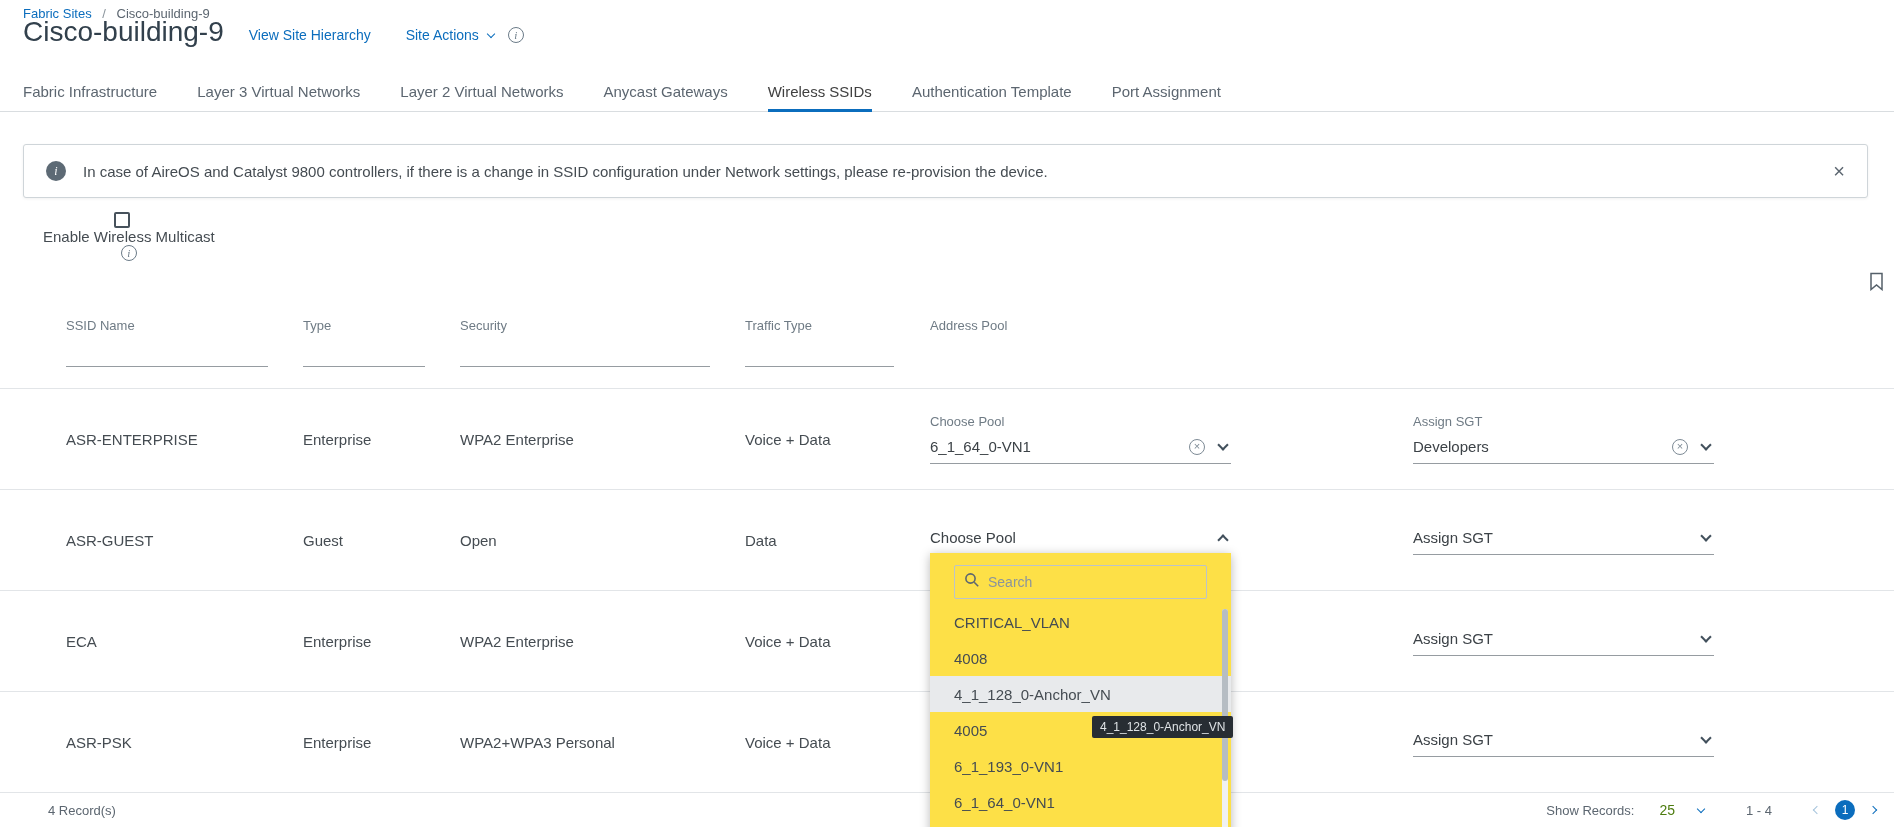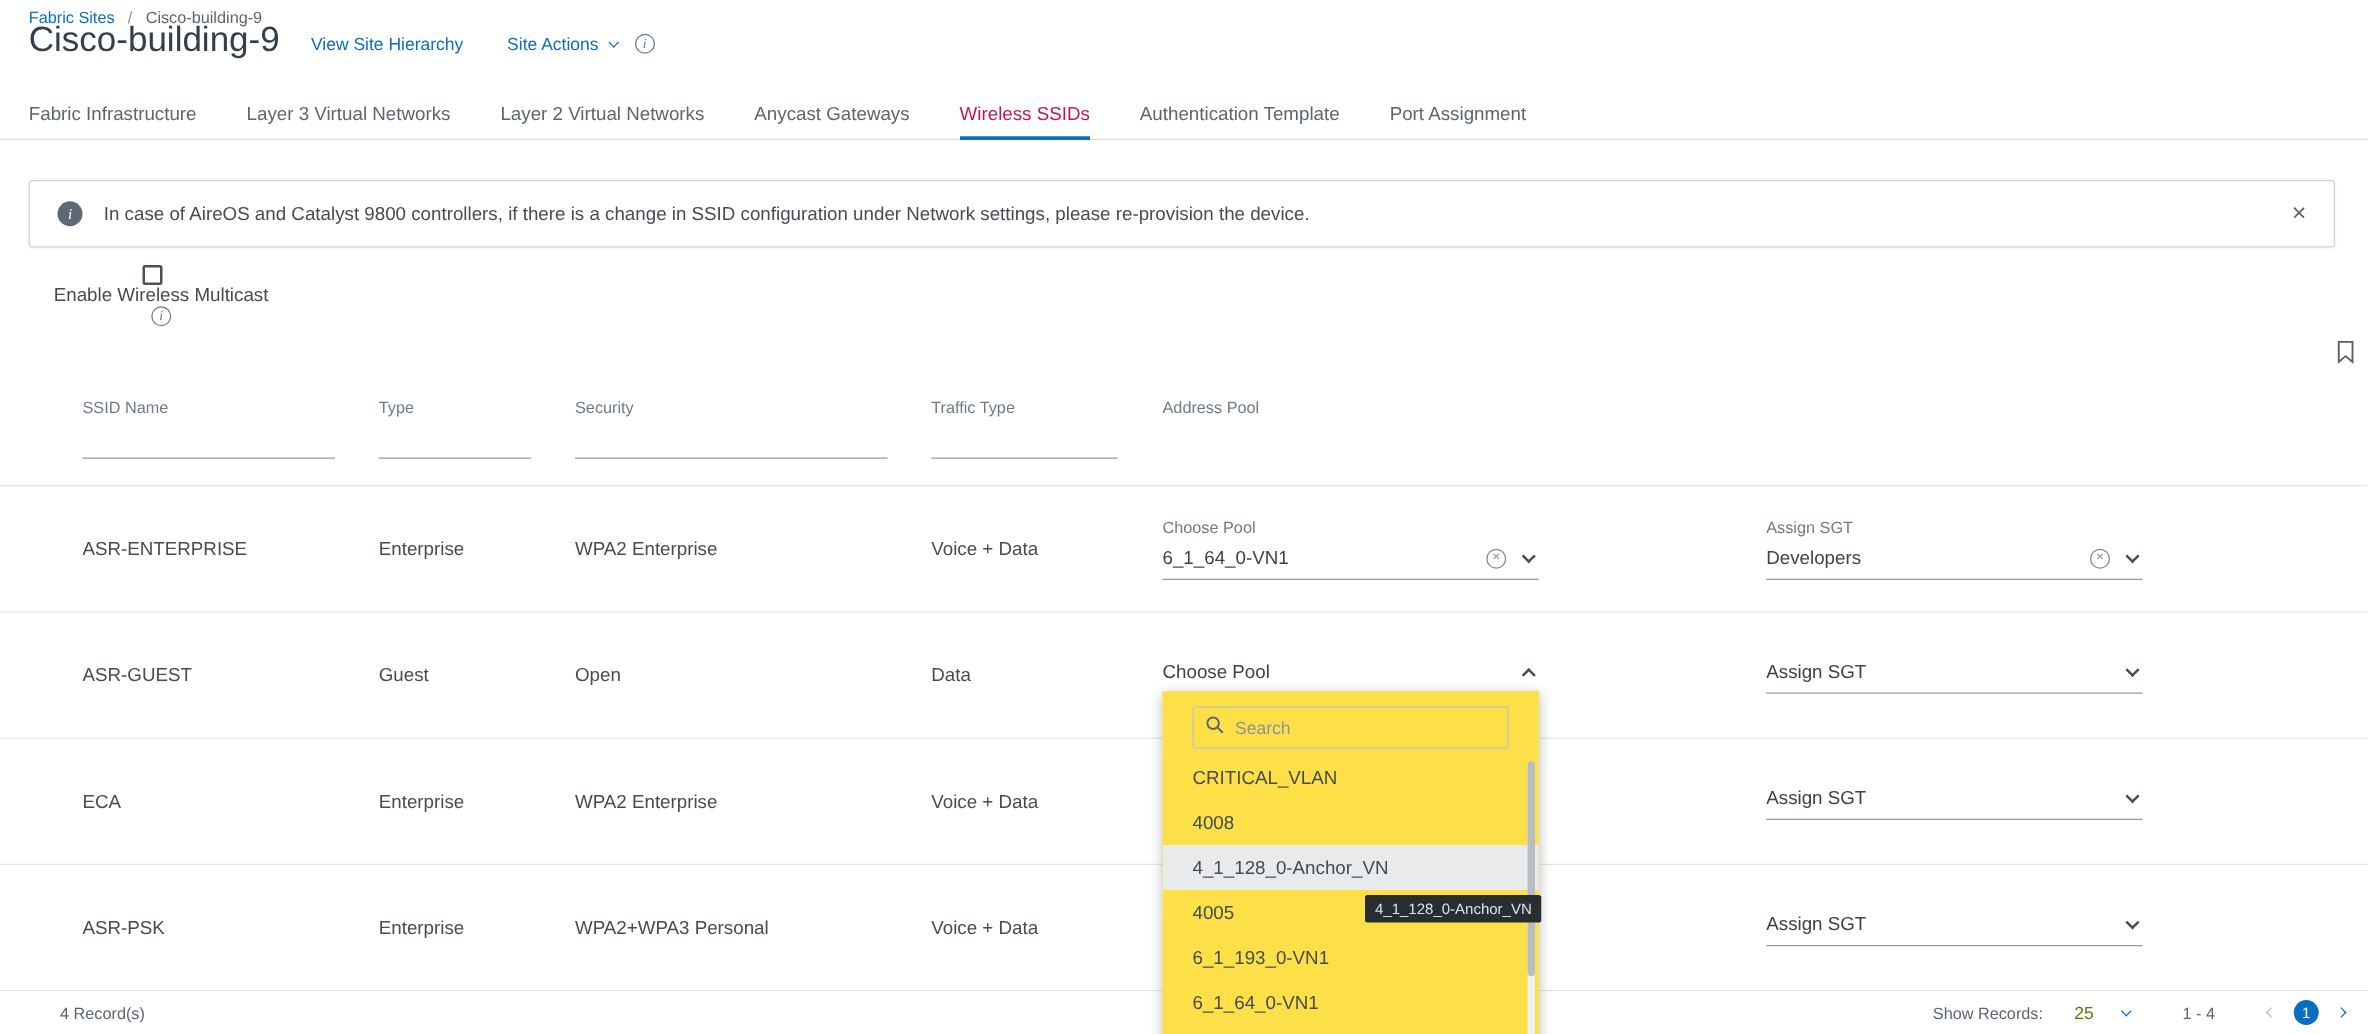--- a/index.html
+++ b/index.html
@@ -33,21 +33,21 @@
   .chev.right { transform:rotate(-45deg); }
   .chev.small { width:6px; height:6px; border-width:1.6px; }
   .chev.blue { border-color:#0b6dbd; }
   .chev.lightblue { border-color:#a5c3dc; }
 
   
   .tabs { position:absolute; top:72px; left:0; right:0; height:40px;
     border-bottom:1px solid #d9dde0; padding-left:23px; display:flex; gap:40px; }
   .tab { display:flex; align-items:center; font-size:15px; color:#5c6670;
     position:relative; cursor:pointer; white-space:nowrap; }
-  .tab.active { color:#be185d; }
+  .tab.active { color:#404040; }
   .tab.active::after { content:""; position:absolute; left:0; right:0; bottom:-1px;
     height:3px; background:#0b6dbd; }
 
   
   .alert { position:absolute; top:144px; left:23px; right:26px; height:54px;
     border:1px solid #cfd5d9; border-radius:3px; background:#fff;
     display:flex; align-items:center; padding:0 22px; box-shadow:0 1px 3px rgba(0,0,0,.06); }
   .alert-icon { width:20px; height:20px; min-width:20px; border-radius:50%; background:#5d6a75;
     color:#fff; font-size:12px; display:flex; align-items:center; justify-content:center;
     font-family:"Liberation Serif", serif; font-style:italic; }

